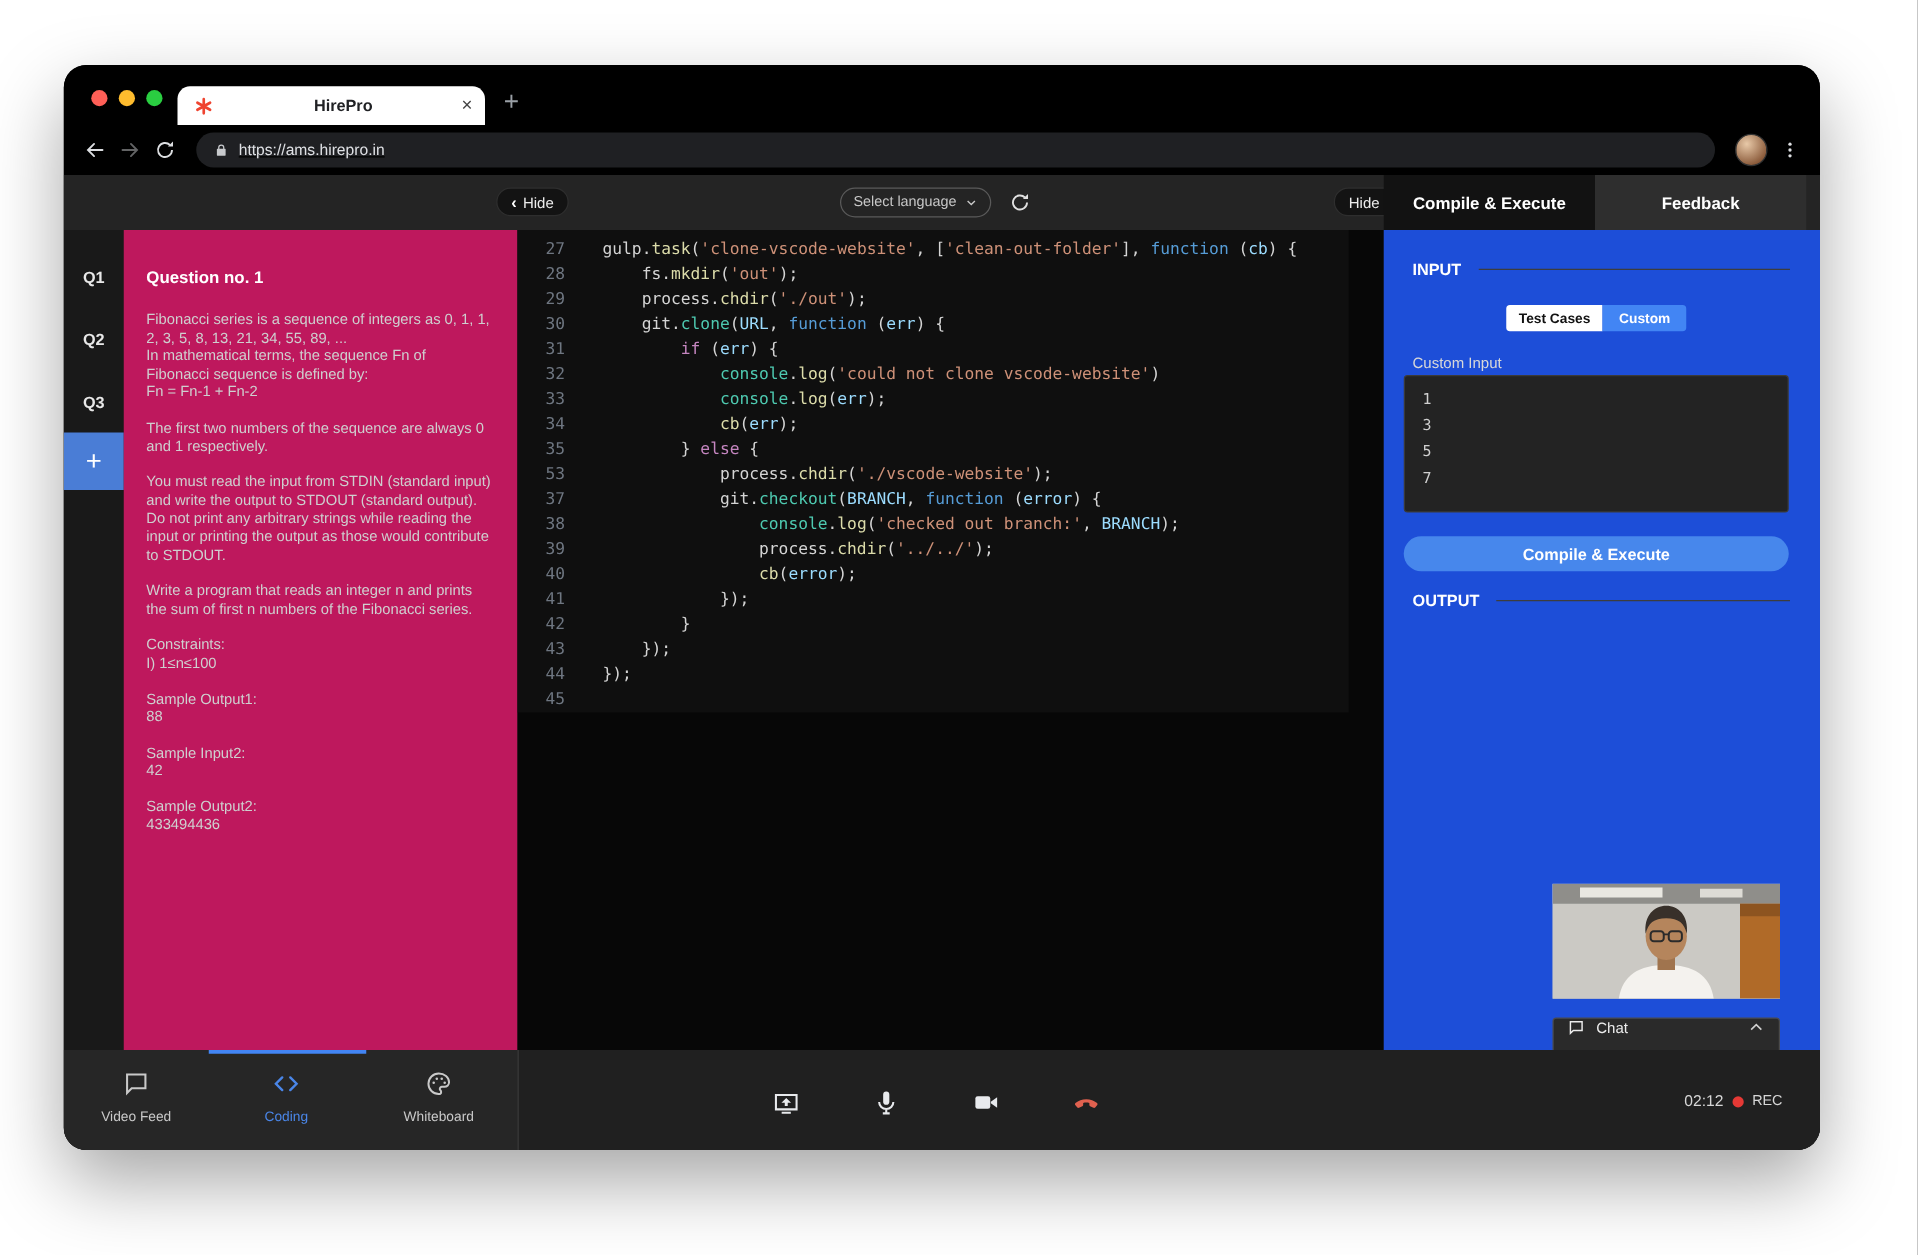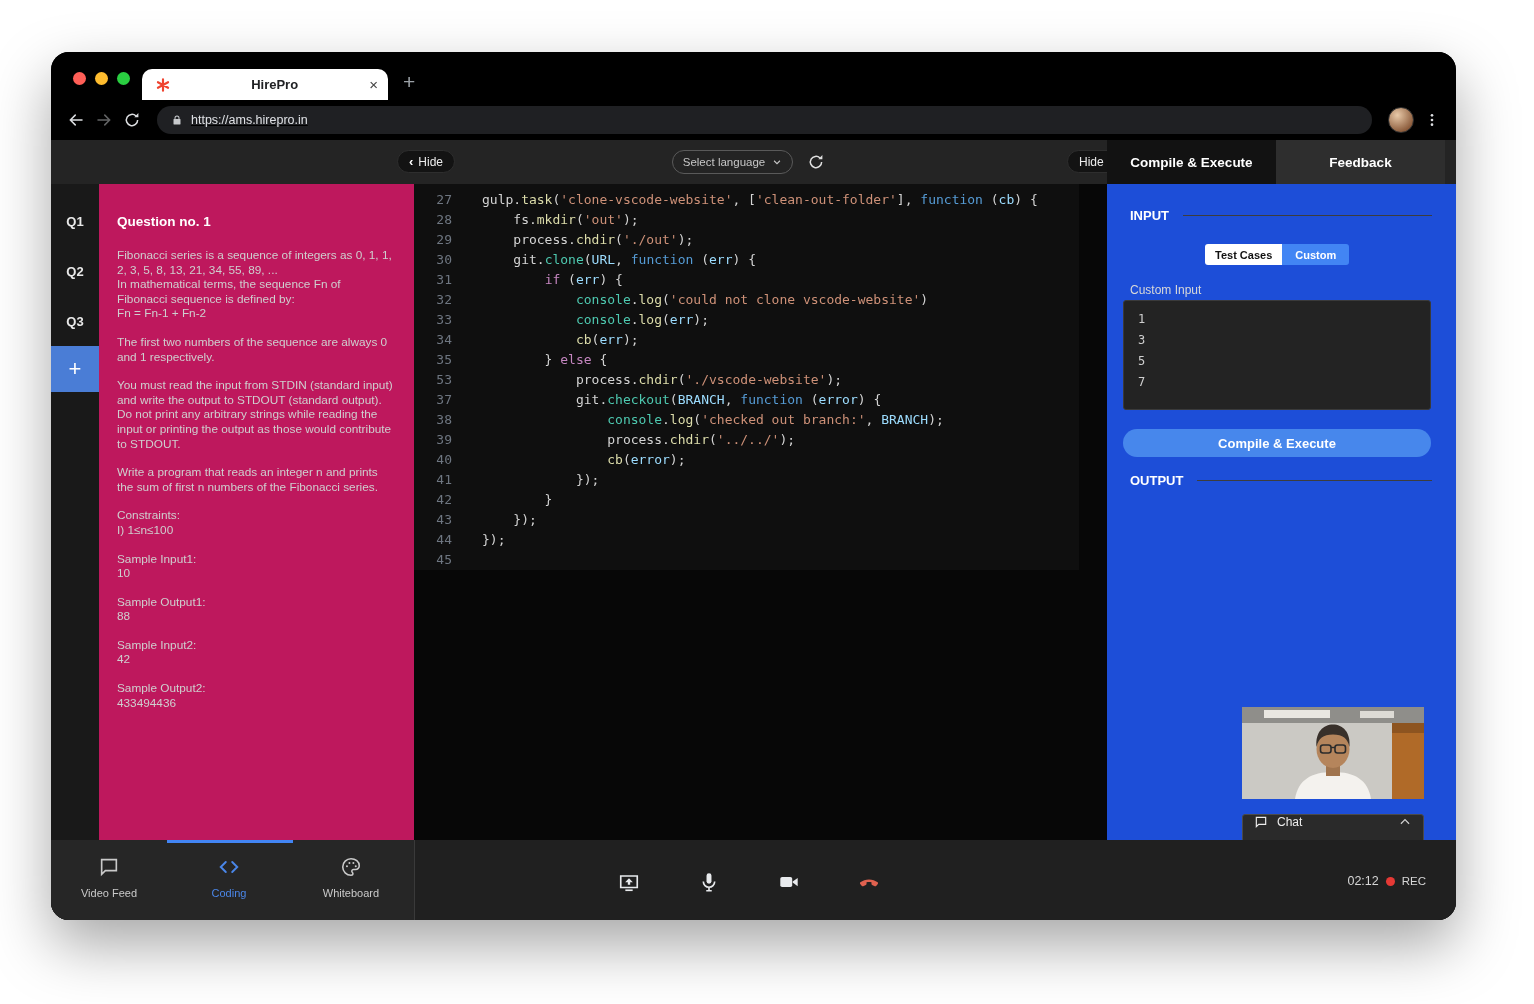--- a/index.html
+++ b/index.html
@@ -191,22 +191,20 @@
         <div id="qparas">
             <p class="qpara">Fibonacci series is a sequence of integers as 0, 1, 1, 2, 3, 5, 8, 13, 21, 34, 55, 89, ...
 In mathematical terms, the sequence Fn of Fibonacci sequence is defined by:
 Fn = Fn-1 + Fn-2</p>
             <p class="qpara">The first two numbers of the sequence are always 0 and 1 respectively.</p>
             <p class="qpara">You must read the input from STDIN (standard input) and write the output to STDOUT (standard output).
 Do not print any arbitrary strings while reading the input or printing the output as those would contribute to STDOUT.</p>
             <p class="qpara">Write a program that reads an integer n and prints the sum of first n numbers of the Fibonacci series.</p>
             <p class="qpara">Constraints:
 I) 1≤n≤100</p>
-            <p class="qpara">Sample Input1:
-10</p>
             <p class="qpara">Sample Output1:
 88</p>
             <p class="qpara">Sample Input2:
 42</p>
             <p class="qpara">Sample Output2:
 433494436</p>
           </div>
       </div>
 
       <div class="editor">

